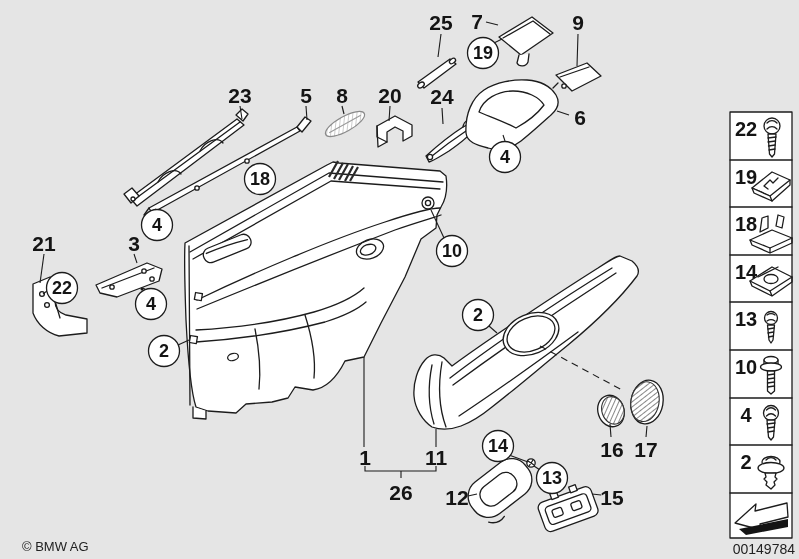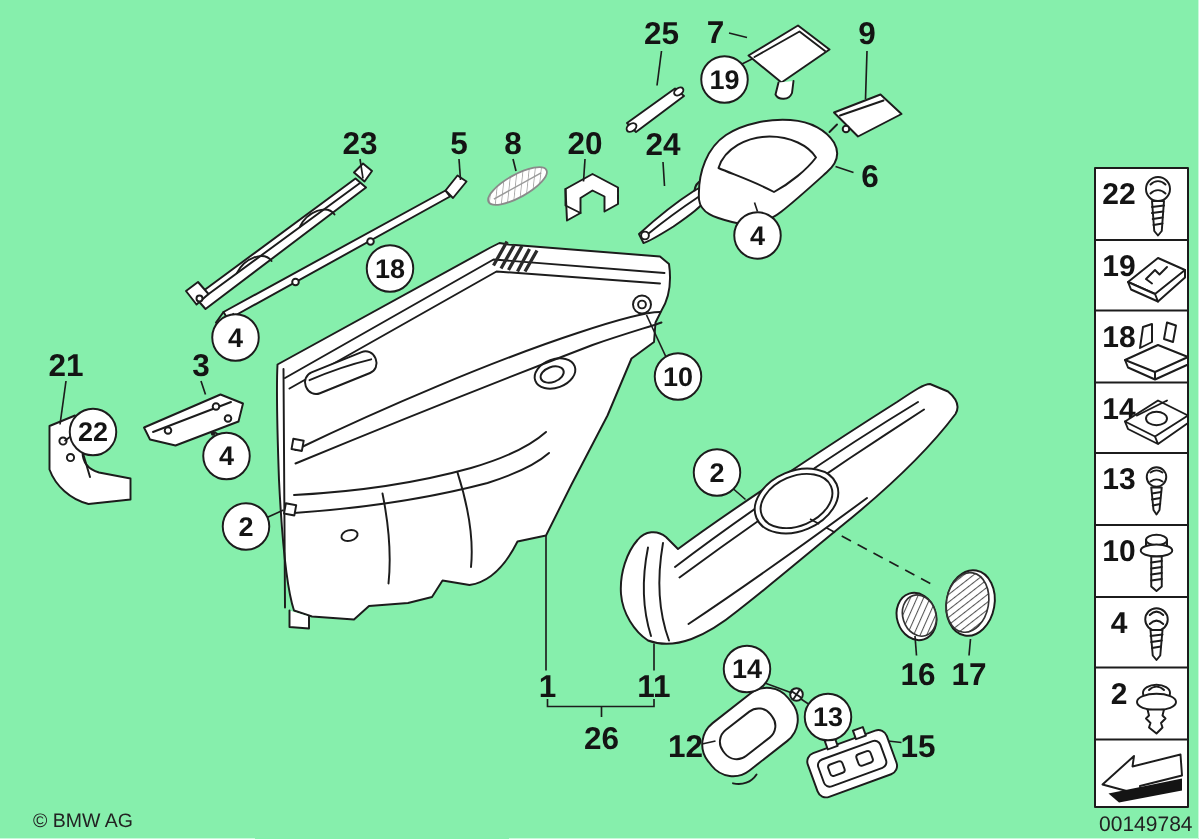--- a/index.html
+++ b/index.html
@@ -1,16 +1,16 @@
 <!DOCTYPE html>
 <html><head>
 <meta charset="utf-8">
 <style>
   html,body{margin:0;padding:0;background:#fff;}
-  .page{position:relative;width:799px;height:559px;background:#86efac;overflow:hidden;
+  .page{position:relative;width:799px;height:559px;background:#e5e5e5;overflow:hidden;
         font-family:"Liberation Sans",sans-serif;}
   svg{display:block}
   .ln{fill:none;stroke:#1c1c1c;stroke-width:1.3;stroke-linejoin:round;stroke-linecap:round;}
   .fw{fill:#ffffff;stroke:#1c1c1c;stroke-width:1.3;stroke-linejoin:round;stroke-linecap:round;}
   .ldr{fill:none;stroke:#1c1c1c;stroke-width:1.1;}
   .dash{stroke-dasharray:7 5;}
   .clipmark{stroke:#2a2a2a;stroke-width:2.2;}
   .lbl{font:700 21px "Liberation Sans",sans-serif;fill:#141414;text-anchor:middle;}
   .clbl{font:700 18px "Liberation Sans",sans-serif;fill:#141414;text-anchor:middle;}
   .legnum{font:700 20px "Liberation Sans",sans-serif;fill:#141414;text-anchor:middle;}

